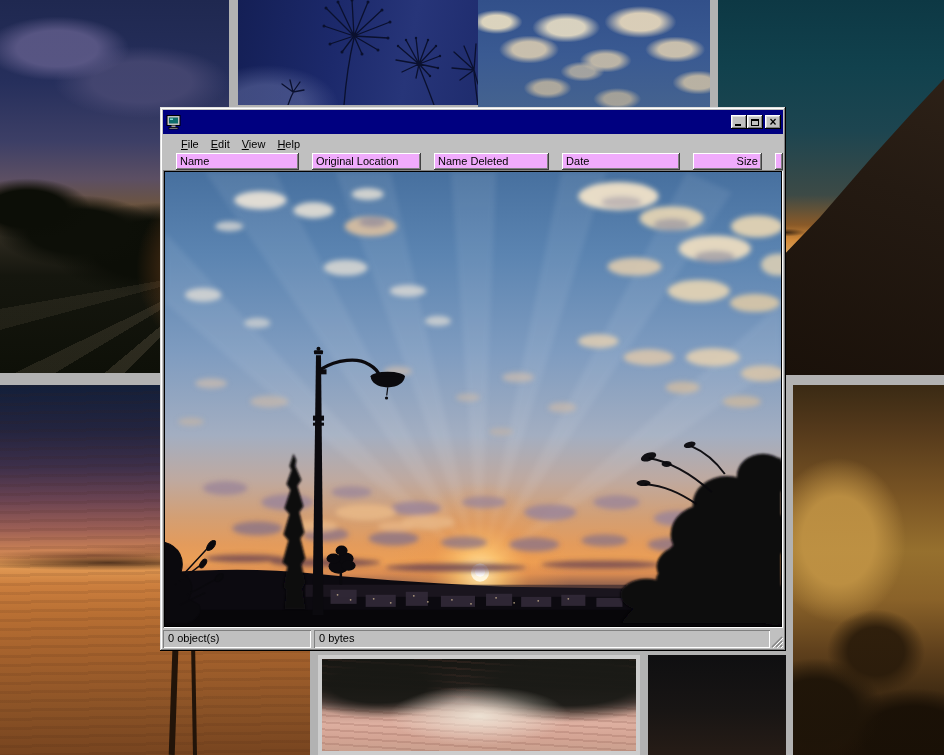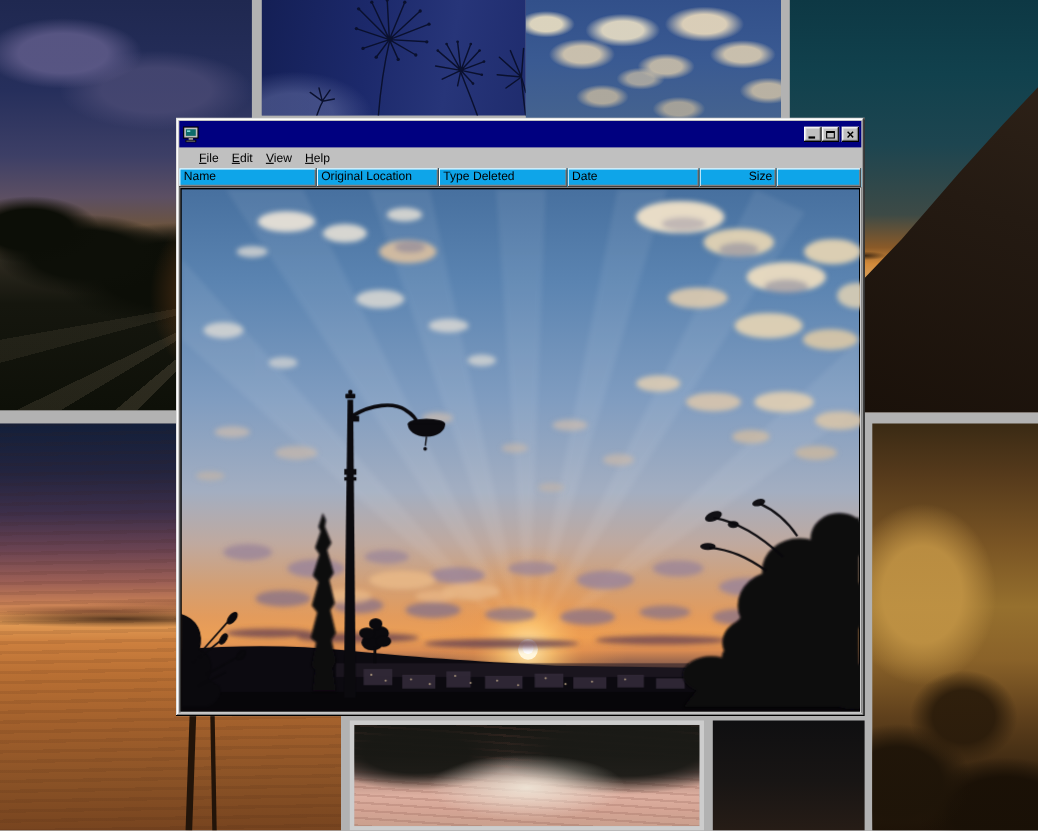--- a/index.html
+++ b/index.html
@@ -119,23 +119,23 @@
   .menubar{
     height:19px;display:flex;align-items:center;flex:0 0 auto;font-size:11px;color:#000;
     padding-left:12px;
   }
   .menuitem{padding:2px 6px;cursor:default;}
   .menuitem u{text-decoration:underline;}
   .headerrow{
     height:17px;display:flex;flex:0 0 auto;font-size:11px;color:#000;
   }
   .hcell{
-    background:#0ea5e9;height:17px;box-sizing:border-box;
+    background:#f0abfc;height:17px;box-sizing:border-box;
     box-shadow: inset -1px -1px 0 #404040, inset 1px 1px 0 #fff, inset -2px -2px 0 #808080;
-    padding:2px 4px 12px 4px;white-space:nowrap;overflow:hidden;
+    padding:2px 4px 12px 4px;white-space:nowrap;overflow:hidden;margin-left:13px;
   }
   .hc0{width:125px;} .hc1{width:111px;} .hc2{width:117px;} .hc3{width:120px;}
   .hc4{width:70px;text-align:right;} .hc5{flex:1;}
   .content{
     flex:1;position:relative;background:#000;box-sizing:border-box;
     box-shadow: inset 1px 1px 0 #808080, inset -1px -1px 0 #fff;
     padding:2px;overflow:hidden;
   }
   .content svg{display:block;width:100%;height:100%;}
   .statusbar{
@@ -234,21 +234,21 @@
   <div class="menubar">
     <span class="menuitem"><u>F</u><span>ile</span></span>
     <span class="menuitem"><u>E</u><span>dit</span></span>
     <span class="menuitem"><u>V</u><span>iew</span></span>
     <span class="menuitem"><u>H</u><span>elp</span></span>
   </div>
 
   <div class="headerrow">
     <div class="hcell hc0">Name</div>
     <div class="hcell hc1">Original Location</div>
-    <div class="hcell hc2">Type Deleted</div>
+    <div class="hcell hc2">Name Deleted</div>
     <div class="hcell hc3">Date</div>
     <div class="hcell hc4">Size</div>
     <div class="hcell hc5"></div>
   </div>
 
   <div class="content">
     <svg viewBox="0 0 614 451" preserveAspectRatio="none">
       <defs>
         <linearGradient id="sky" x1="0" y1="0" x2="0" y2="1">
           <stop offset="0" stop-color="#47709f"></stop>
@@ -436,14 +436,24 @@
       </g>
       <g fill="#09080c" opacity=".95">
         <ellipse cx="482" cy="283" rx="8" ry="4" transform="rotate(-20 482 283)"></ellipse>
         <ellipse cx="477" cy="309" rx="7" ry="3"></ellipse>
         <ellipse cx="523" cy="271" rx="6" ry="3" transform="rotate(-15 523 271)"></ellipse>
         <ellipse cx="500" cy="290" rx="5" ry="3"></ellipse>
       </g>
     </svg>
   </div>
 
+  <div class="statusbar">
+    <div class="spanel s1">0 object(s)</div>
+    <div class="spanel s2">0 bytes</div>
+    <div class="grip">
+      <svg width="13" height="13" viewBox="0 0 13 13">
+        <path d="M12,2 L2,12 M12,6 L6,12 M12,10 L10,12" stroke="#858585" stroke-width="1.4" fill="none"></path>
+        <path d="M13,3 L3,13 M13,7 L7,13 M13,11 L11,13" stroke="#ffffff" stroke-width="1" fill="none"></path>
+      </svg>
+    </div>
+  </div>
 
 </div>
 
 </body></html>

